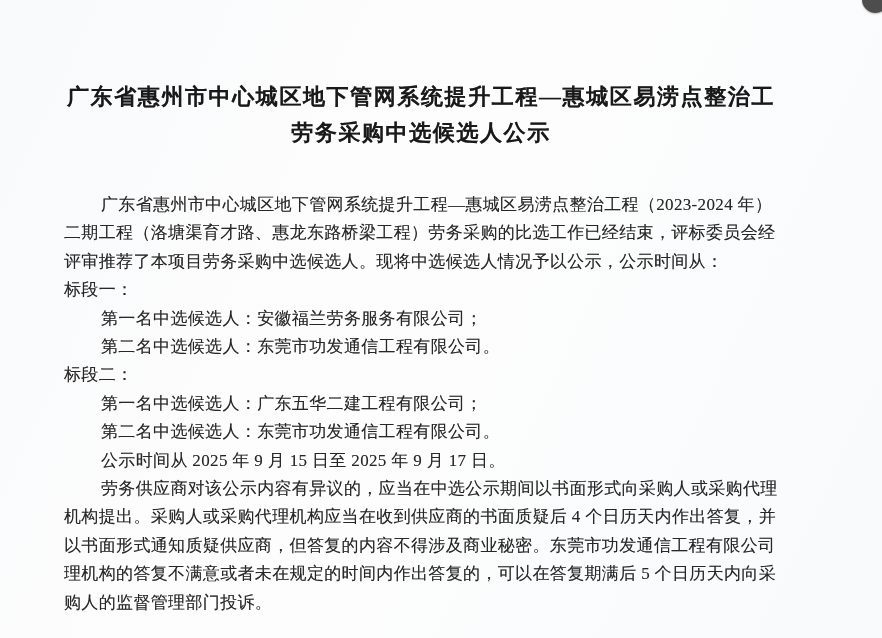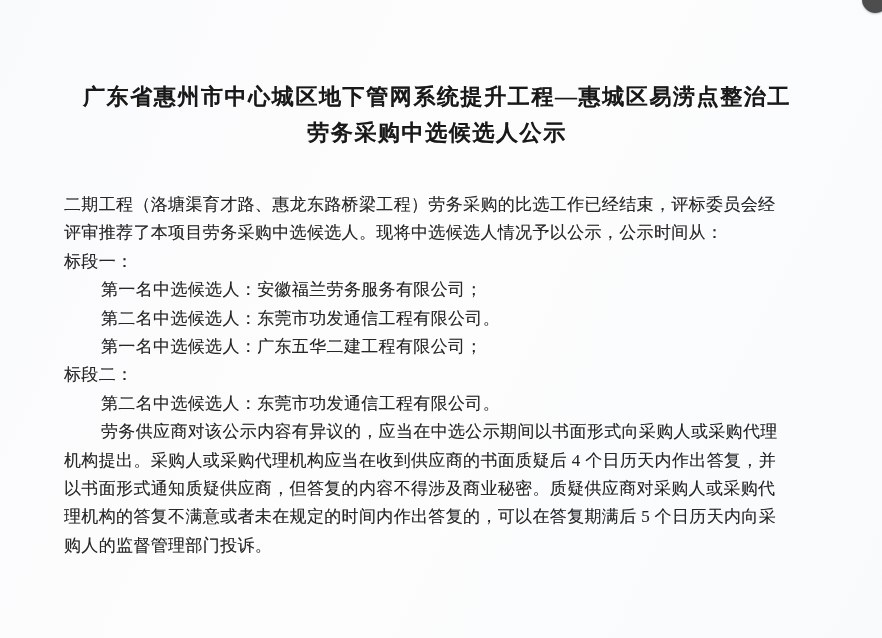--- a/index.html
+++ b/index.html
@@ -25,21 +25,21 @@
     width: 27px;
     height: 27px;
     border-radius: 50%;
     background: #4d4d4d;
     box-shadow: 0 1px 2px rgba(0,0,0,0.25);
     cursor: pointer;
   }
   .title {
     position: absolute;
     top: 79px;
-    left: 72px;
+    left: 56px;
     width: 730px;
     margin: 0;
     text-align: center;
     font-size: 22px;
     font-weight: bold;
     line-height: 35.5px;
     letter-spacing: 1.6px;
     color: #191919;
     text-shadow: 0 0 0.5px rgba(25,25,25,0.55);
   }
@@ -70,32 +70,34 @@
 <div class="page">
 
   <div class="corner-btn"></div>
 
   <h1 class="title">
     <div class="t-line">广东省惠州市中心城区地下管网系统提升工程—惠城区易涝点整治工</div>
     <div class="t-line">劳务采购中选候选人公示</div>
   </h1>
 
   <div class="doc-body">
+    <div class="line indent">广东省惠州市中心城区地下管网系统提升工程—惠城区易涝点整治工程（2023-2024 年）</div>
     <div class="line">二期工程（洛塘渠育才路、惠龙东路桥梁工程）劳务采购的比选工作已经结束，评标委员会经</div>
     <div class="line">评审推荐了本项目劳务采购中选候选人。现将中选候选人情况予以公示，公示时间从：</div>
 
     <div class="line">标段一：</div>
     <div class="line indent">第一名中选候选人：安徽福兰劳务服务有限公司；</div>
     <div class="line indent">第二名中选候选人：东莞市功发通信工程有限公司。</div>
 
+    <div class="line">标段二：</div>
     <div class="line indent">第一名中选候选人：广东五华二建工程有限公司；</div>
-    <div class="line">标段二：</div>
     <div class="line indent">第二名中选候选人：东莞市功发通信工程有限公司。</div>
 
+    <div class="line indent">公示时间从 2025 年 9 月 15 日至 2025 年 9 月 17 日。</div>
 
     <div class="line indent">劳务供应商对该公示内容有异议的，应当在中选公示期间以书面形式向采购人或采购代理</div>
     <div class="line">机构提出。采购人或采购代理机构应当在收到供应商的书面质疑后 4 个日历天内作出答复，并</div>
-    <div class="line">以书面形式通知质疑供应商，但答复的内容不得涉及商业秘密。质疑供应商对采购人或采购代</div>
+    <div class="line">以书面形式通知质疑供应商，但答复的内容不得涉及商业秘密。东莞市功发通信工程有限公司</div>
     <div class="line">理机构的答复不满意或者未在规定的时间内作出答复的，可以在答复期满后 5 个日历天内向采</div>
     <div class="line">购人的监督管理部门投诉。</div>
   </div>
 
 </div>
 
 </body></html>

